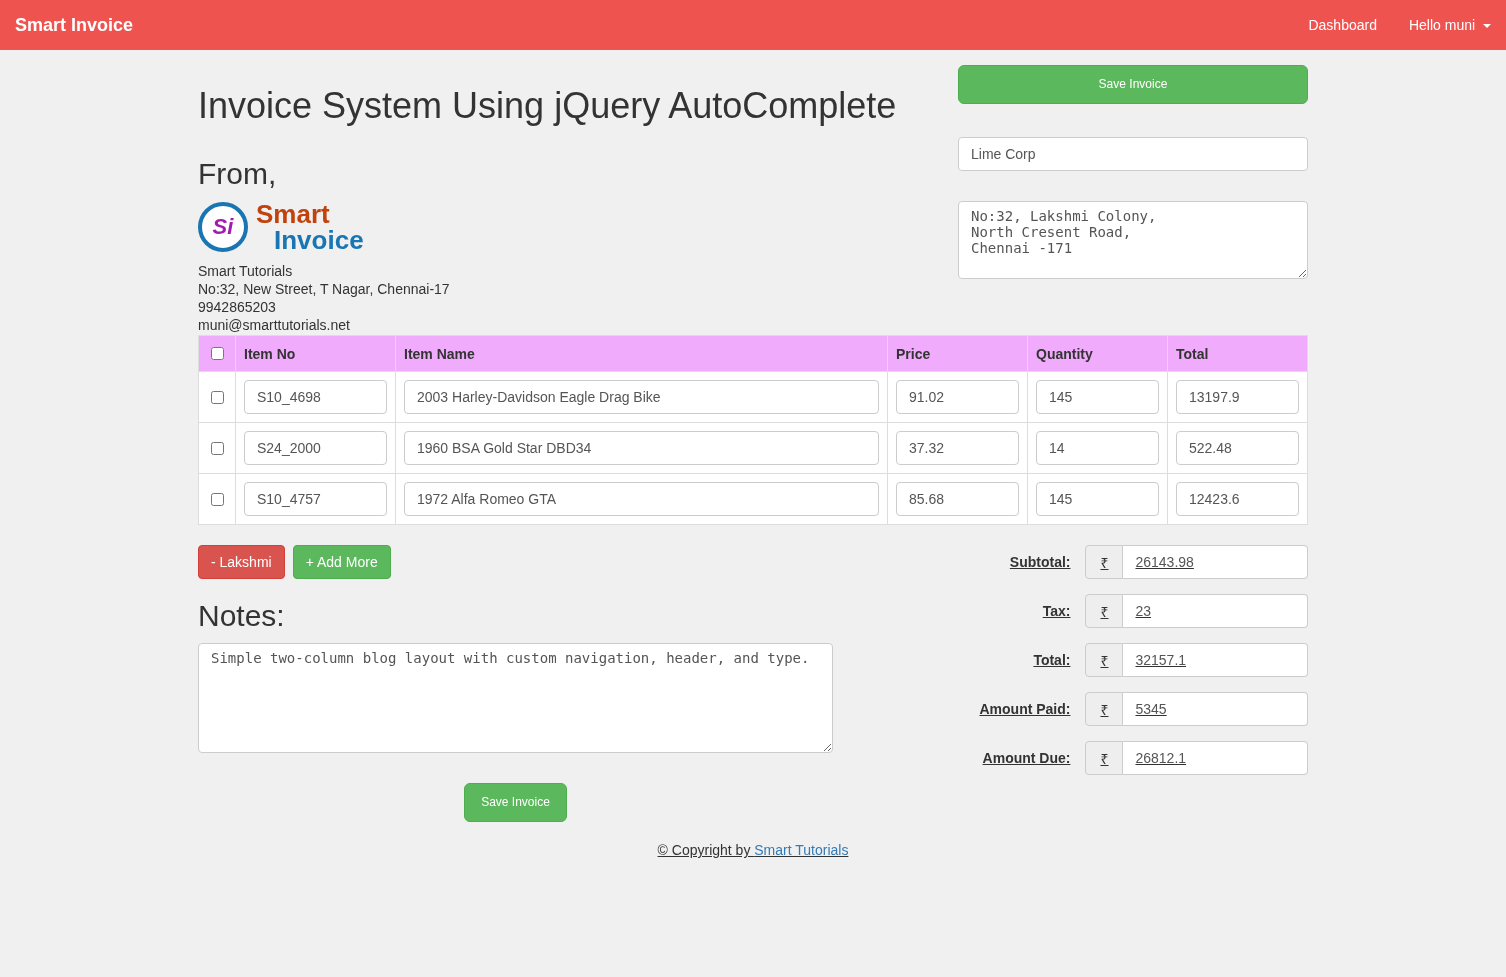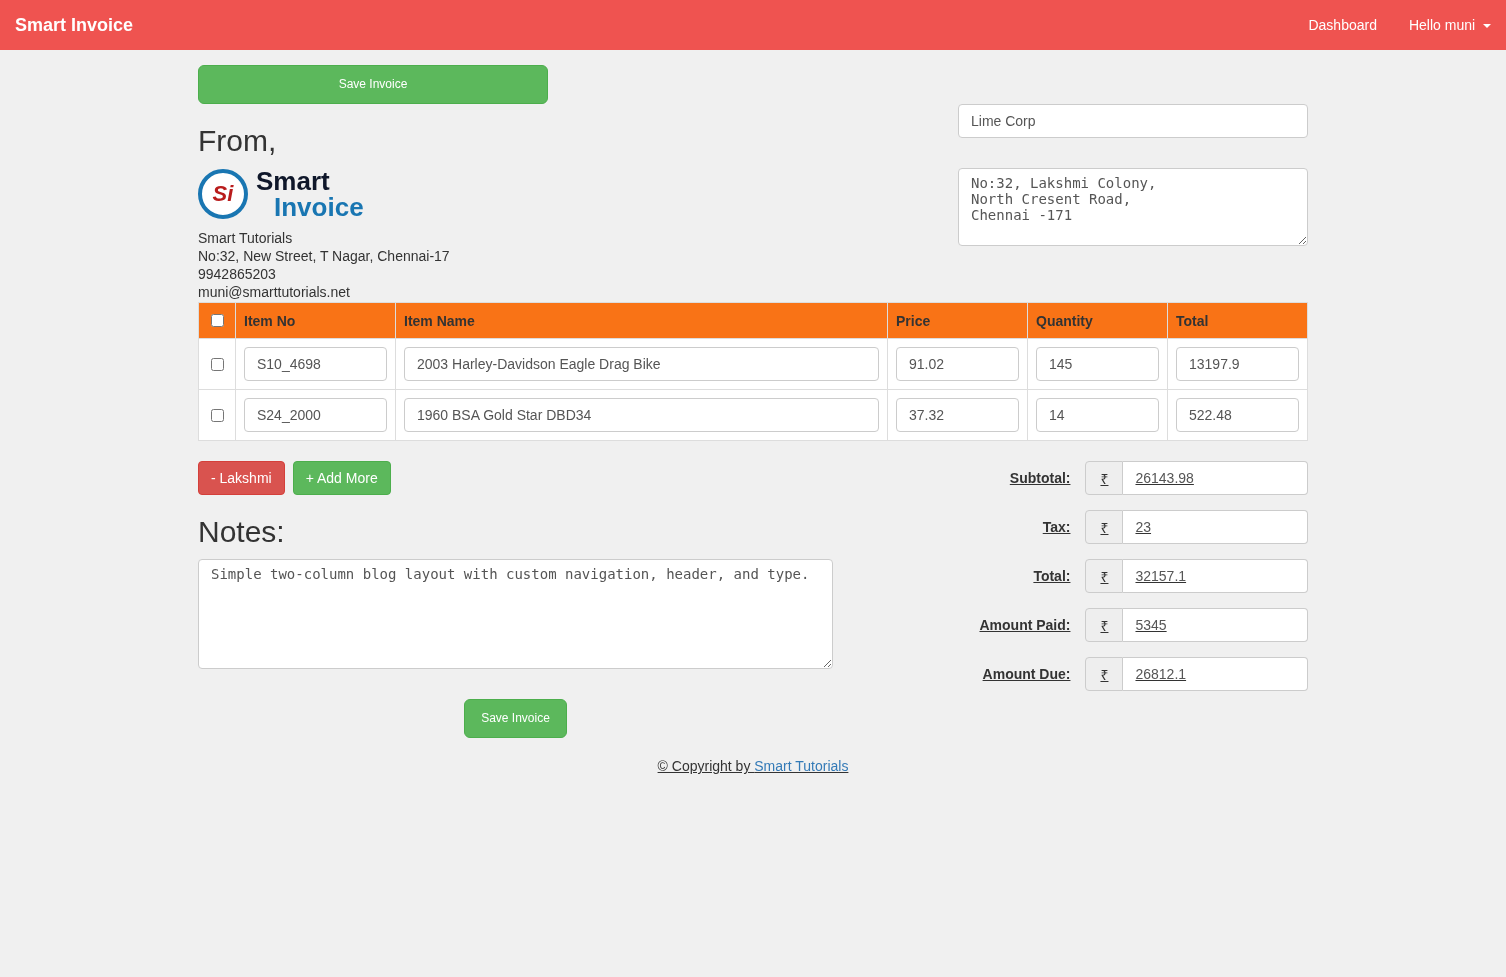--- a/index.html
+++ b/index.html
@@ -74,21 +74,21 @@
   width: 100%;
   border-collapse: collapse;
   background: #fff;
   margin-bottom: 20px;
 }
 .table th, .table td {
   padding: 8px;
   border: 1px solid #ddd;
   vertical-align: middle;
 }
-.table th { background: #f97316; text-align: left; font-weight: bold; }
+.table th { background: #f0abfc; text-align: left; font-weight: bold; }
 .table td input.form-control { width: 100%; }
 .checkbox-cell { width: 30px; text-align: center; }
 .input-group { display: flex; width: 100%; }
 .input-group-addon {
   padding: 6px 12px;
   background: #eee;
   border: 1px solid #ccc;
   border-radius: 4px 0 0 4px;
   display: flex;
   align-items: center;
@@ -102,45 +102,48 @@
 .form-horizontal label { flex: 0 0 50%; text-align: right; padding-right: 15px; font-weight: bold; }
 .form-horizontal .control-wrap { flex: 0 0 50%; }
 .footer { text-align: center; padding: 20px 0; text-decoration: underline; }
 .footer a { color: #337ab7; text-decoration: none; }
 .from-info p { margin: 2px 0; font-size: 14px; color: #333; }
 .logo { display: flex; align-items: center; gap: 8px; margin: 10px 0; }
 .logo-icon {
   width: 50px; height: 50px; border-radius: 50%;
   background: #fff; border: 4px solid #1976b2;
   display: flex; align-items: center; justify-content: center;
-  color: #b91c1c; font-weight: bold; font-size: 22px;
+  color: #a21caf; font-weight: bold; font-size: 22px;
   font-style: italic;
 }
 .logo-text { display: flex; flex-direction: column; line-height: 1; }
-.logo-text-top { font-size: 26px; font-weight: bold; color: #0f172a; }
+.logo-text-top { font-size: 26px; font-weight: bold; color: #c2410c; }
 .logo-text-bot { font-size: 26px; font-weight: bold; color: #1976b2; padding-left: 18px; }
 .text-center { text-align: center; }
 .btn-row { margin-bottom: 15px; display:flex; gap:8px; }
 </style>
 </head>
 <body>
 
 <div class="navbar">
   <div class="navbar-brand">Smart Invoice</div>
   <div class="navbar-nav">
     <a href="#">Dashboard</a>
     <a href="#">
       <span>Hello muni</span>
       <span class="caret"></span>
     </a>
   </div>
 </div>
 
 <div class="container">
   <div class="row">
+    <div class="col-8">
+      <h1>Invoice System Using jQuery AutoComplete</h1>
+    </div>
     <div class="col-4">
       <button class="btn btn-success btn-lg btn-block">Save Invoice</button>
     </div>
   </div>
 
   <div class="row">
     <div class="col-8">
       <h2>From,</h2>
       <div class="logo">
         <div class="logo-icon">Si</div>
@@ -209,20 +212,38 @@
     <td>
             <input type="text" class="form-control" value="37.32" style="">
           </td>
     <td>
             <input type="text" class="form-control" value="14" style="">
           </td>
     <td>
             <input type="text" class="form-control" value="522.48" style="">
           </td>
   </tr>
+        <tr>
+    <td class="checkbox-cell"><input type="checkbox" style=""></td>
+    <td>
+            <input type="text" class="form-control" value="S10_4757" style="">
+          </td>
+    <td>
+            <input type="text" class="form-control" value="1972 Alfa Romeo GTA" style="">
+          </td>
+    <td>
+            <input type="text" class="form-control" value="85.68" style="">
+          </td>
+    <td>
+            <input type="text" class="form-control" value="145" style="">
+          </td>
+    <td>
+            <input type="text" class="form-control" value="12423.6" style="">
+          </td>
+  </tr>
       </tbody>
   </table>
 
   <div class="row">
     <div class="col-7">
       <div class="btn-row">
         <button class="btn btn-danger">- Lakshmi</button>
         <button class="btn btn-success">+ Add More</button>
       </div>
       <h2>Notes:</h2>

